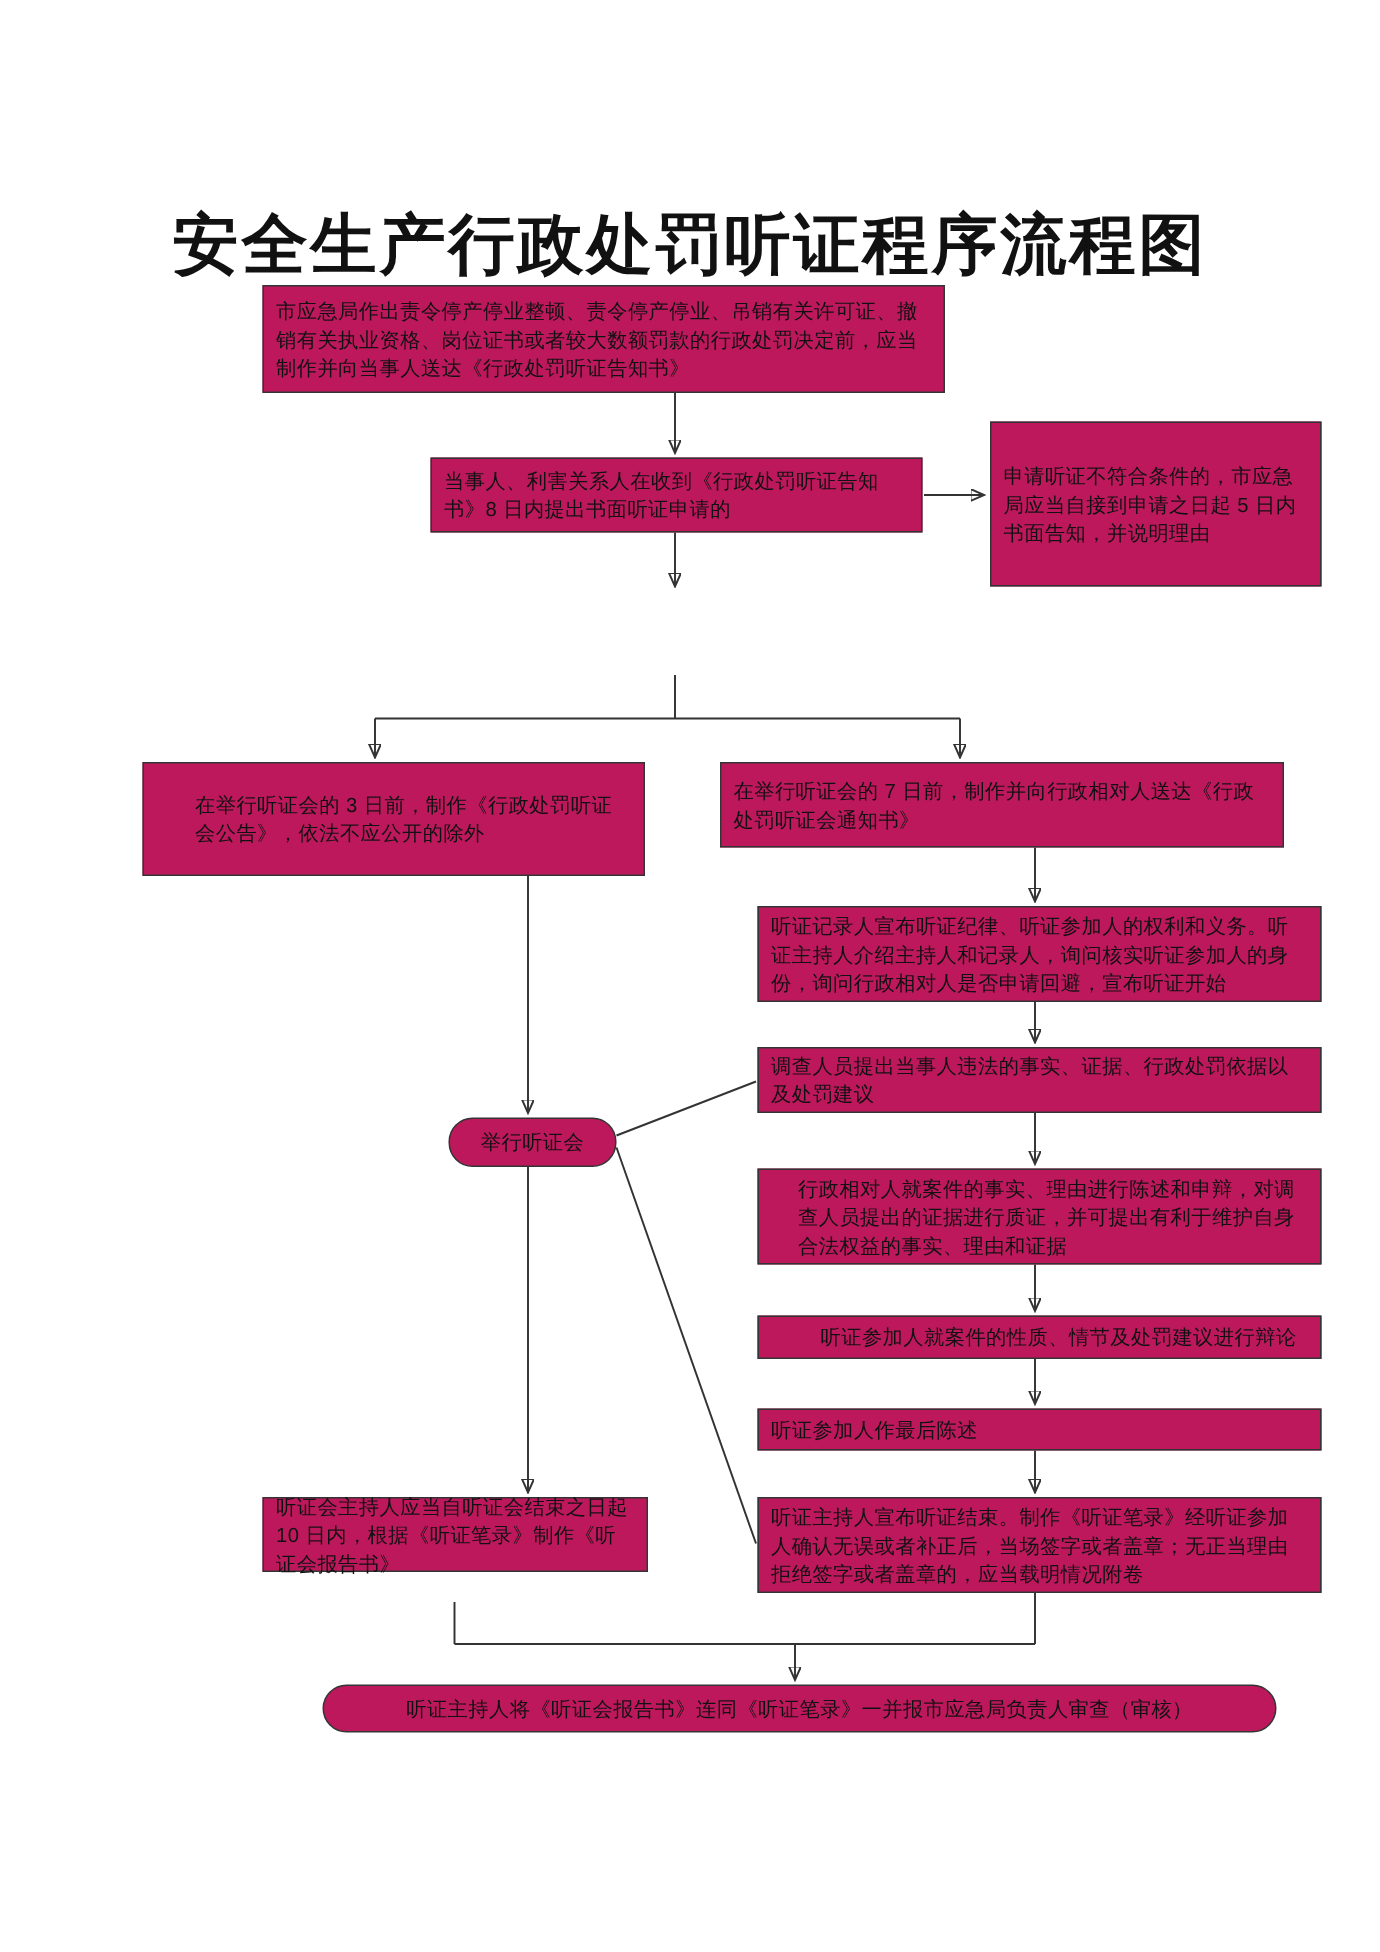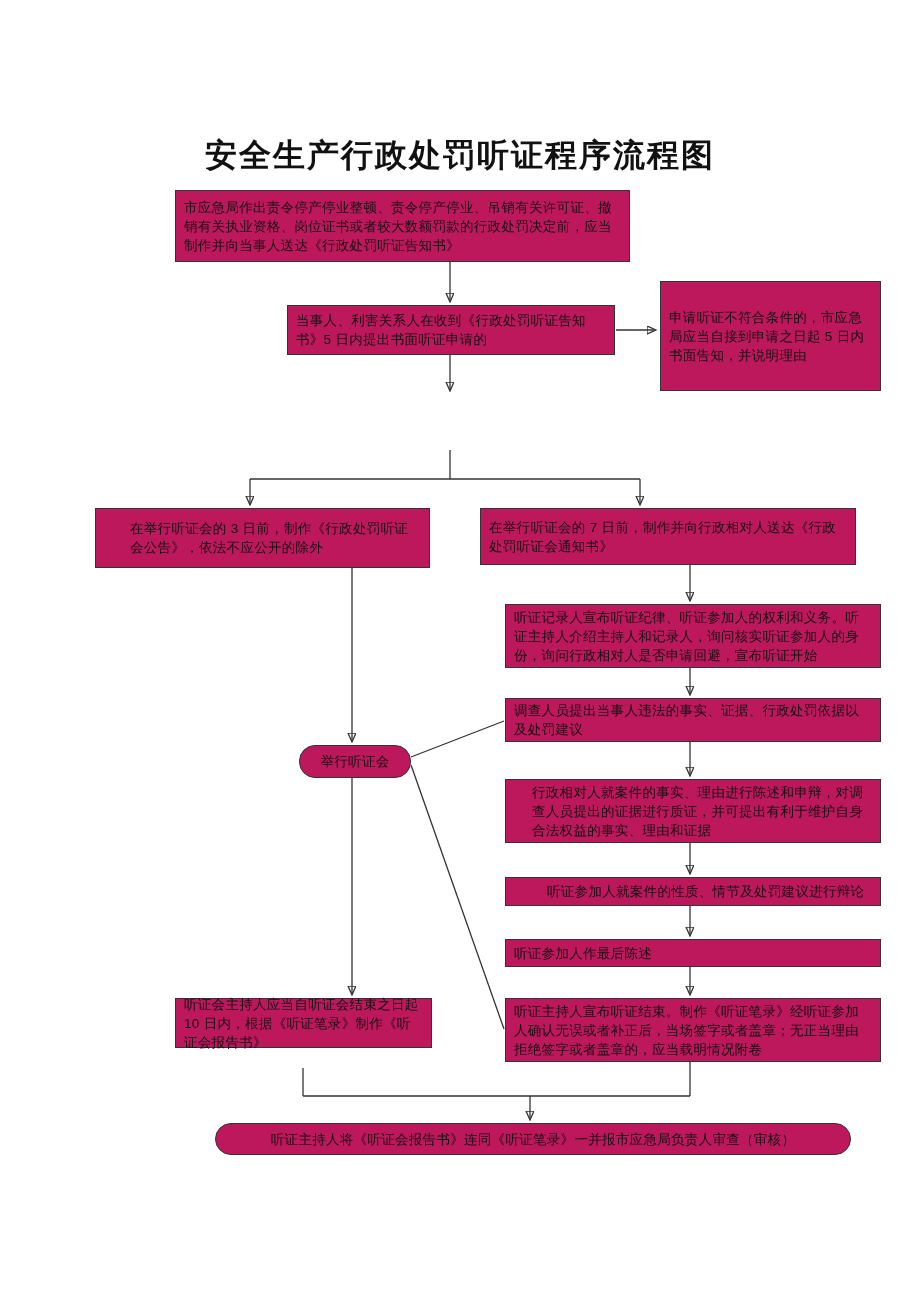--- a/index.html
+++ b/index.html
@@ -15,21 +15,21 @@
     background: var(--background, #ffffff);
     overflow: hidden;
     margin: 0 auto;
   }
   .title {
     position: absolute;
     left: 0;
     top: 134px;
     width: 100%;
     text-align: center;
-    font-size: 32px;
+    font-size: 44px;
     font-weight: 700;
     letter-spacing: 2px;
     color: var(--text, #111111);
   }
   .connectors {
     position: absolute;
     left: 0;
     top: 0;
     width: 920px;
     height: 1301px;
@@ -87,26 +87,26 @@
     <line x1="352" y1="778" x2="352" y2="994" marker-end="url(#arrowhead)"></line>
 
     <line x1="303" y1="1068" x2="303" y2="1096"></line>
     <line x1="690" y1="1062" x2="690" y2="1096"></line>
     <line x1="303" y1="1096" x2="690" y2="1096"></line>
     <line x1="530" y1="1096" x2="530" y2="1119" marker-end="url(#arrowhead)"></line>
   </svg>
 
   <div class="node" style="left:175px; top:190px; width:455px; height:72px;">市应急局作出责令停产停业整顿、责令停产停业、吊销有关许可证、撤销有关执业资格、岗位证书或者较大数额罚款的行政处罚决定前，应当制作并向当事人送达《行政处罚听证告知书》</div>
 
-  <div class="node" style="left:287px; top:305px; width:328px; height:50px;">当事人、利害关系人在收到《行政处罚听证告知书》5 日内提出书面听证申请的</div>
+  <div class="node" style="left:287px; top:305px; width:328px; height:50px;">当事人、利害关系人在收到《行政处罚听证告知书》8 日内提出书面听证申请的</div>
 
   <div class="node" style="left:660px; top:281px; width:221px; height:110px;">申请听证不符合条件的，市应急局应当自接到申请之日起 5 日内书面告知，并说明理由</div>
 
 
-  <div class="node" style="left:95px; top:508px; width:335px; height:60px;padding-left:34px;">在举行听证会的 3 日前，制作《行政处罚听证会公告》，依法不应公开的除外</div>
+  <div class="node" style="left:95px; top:508px; width:335px; height:76px;padding-left:34px;">在举行听证会的 3 日前，制作《行政处罚听证会公告》，依法不应公开的除外</div>
 
   <div class="node" style="left:480px; top:508px; width:376px; height:57px;">在举行听证会的 7 日前，制作并向行政相对人送达《行政处罚听证会通知书》</div>
 
   <div class="node center" style="left:299px; top:745px; width:112px; height:33px;">举行听证会</div>
 
   <div class="node" style="left:505px; top:604px; width:376px; height:64px;">听证记录人宣布听证纪律、听证参加人的权利和义务。听证主持人介绍主持人和记录人，询问核实听证参加人的身份，询问行政相对人是否申请回避，宣布听证开始</div>
 
   <div class="node" style="left:505px; top:698px; width:376px; height:44px;">调查人员提出当事人违法的事实、证据、行政处罚依据以及处罚建议</div>
 
   <div class="node" style="left:505px; top:779px; width:376px; height:64px;padding-left:26px;">行政相对人就案件的事实、理由进行陈述和申辩，对调查人员提出的证据进行质证，并可提出有利于维护自身合法权益的事实、理由和证据</div>

